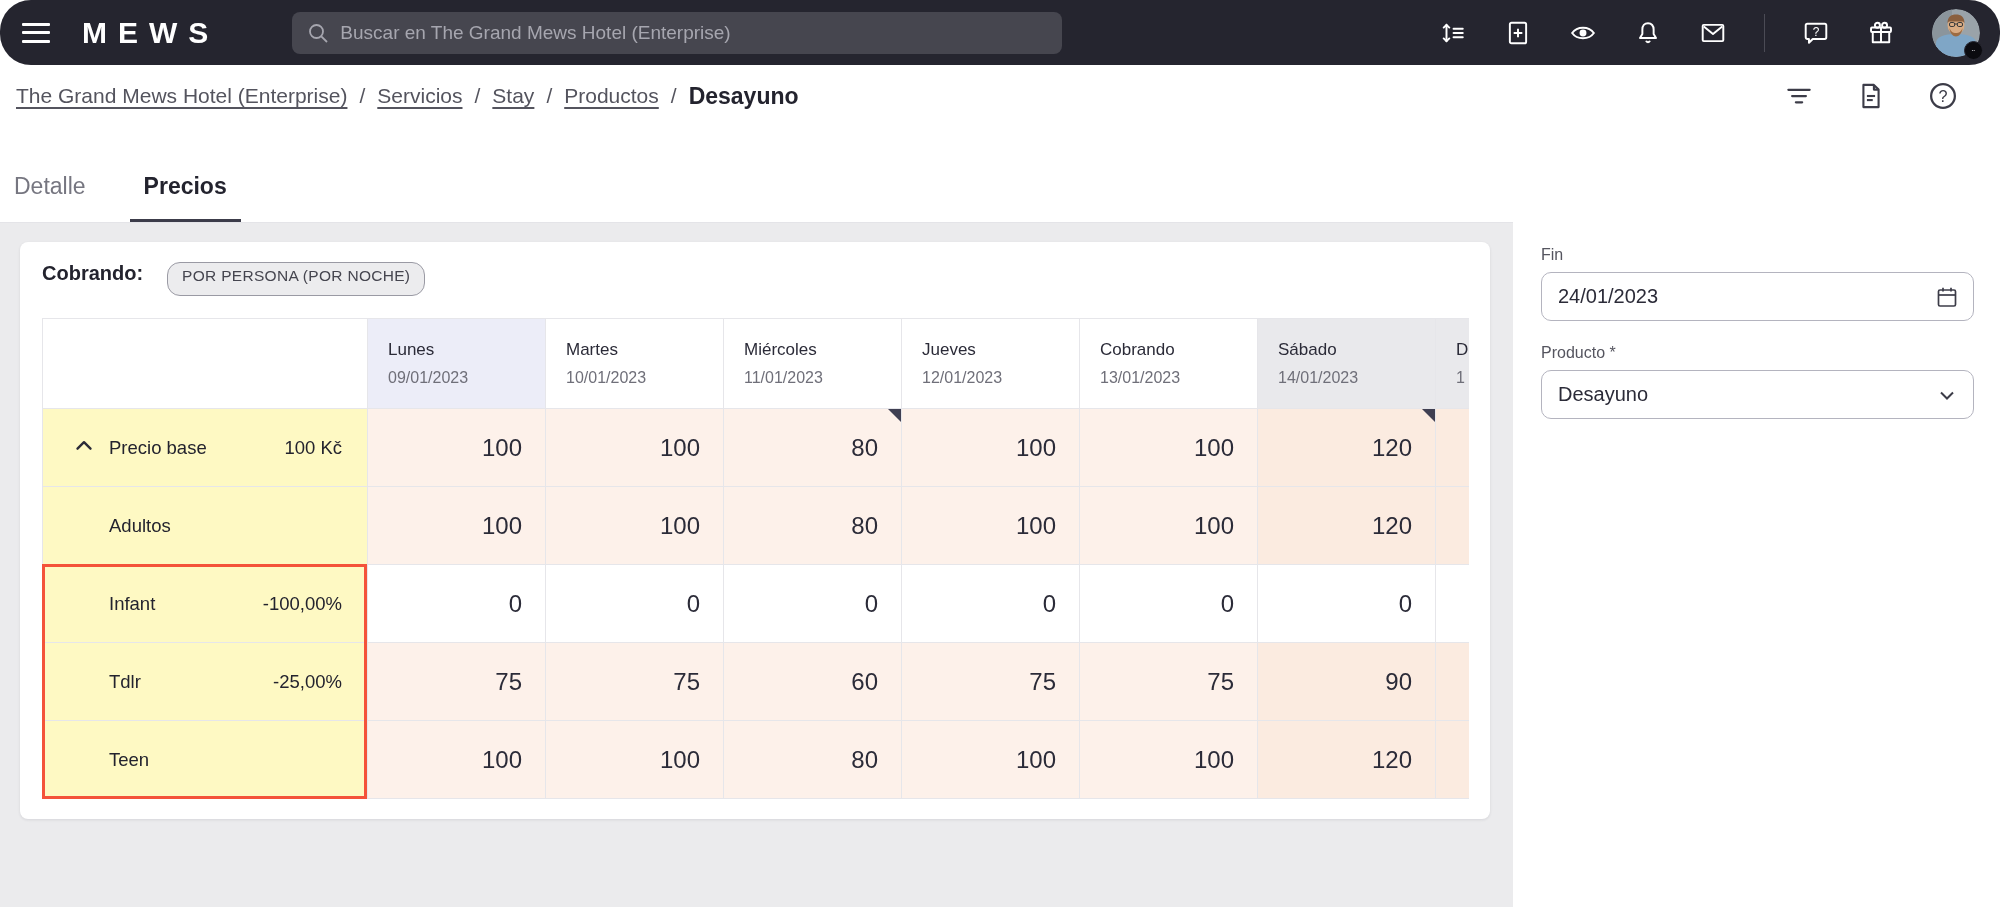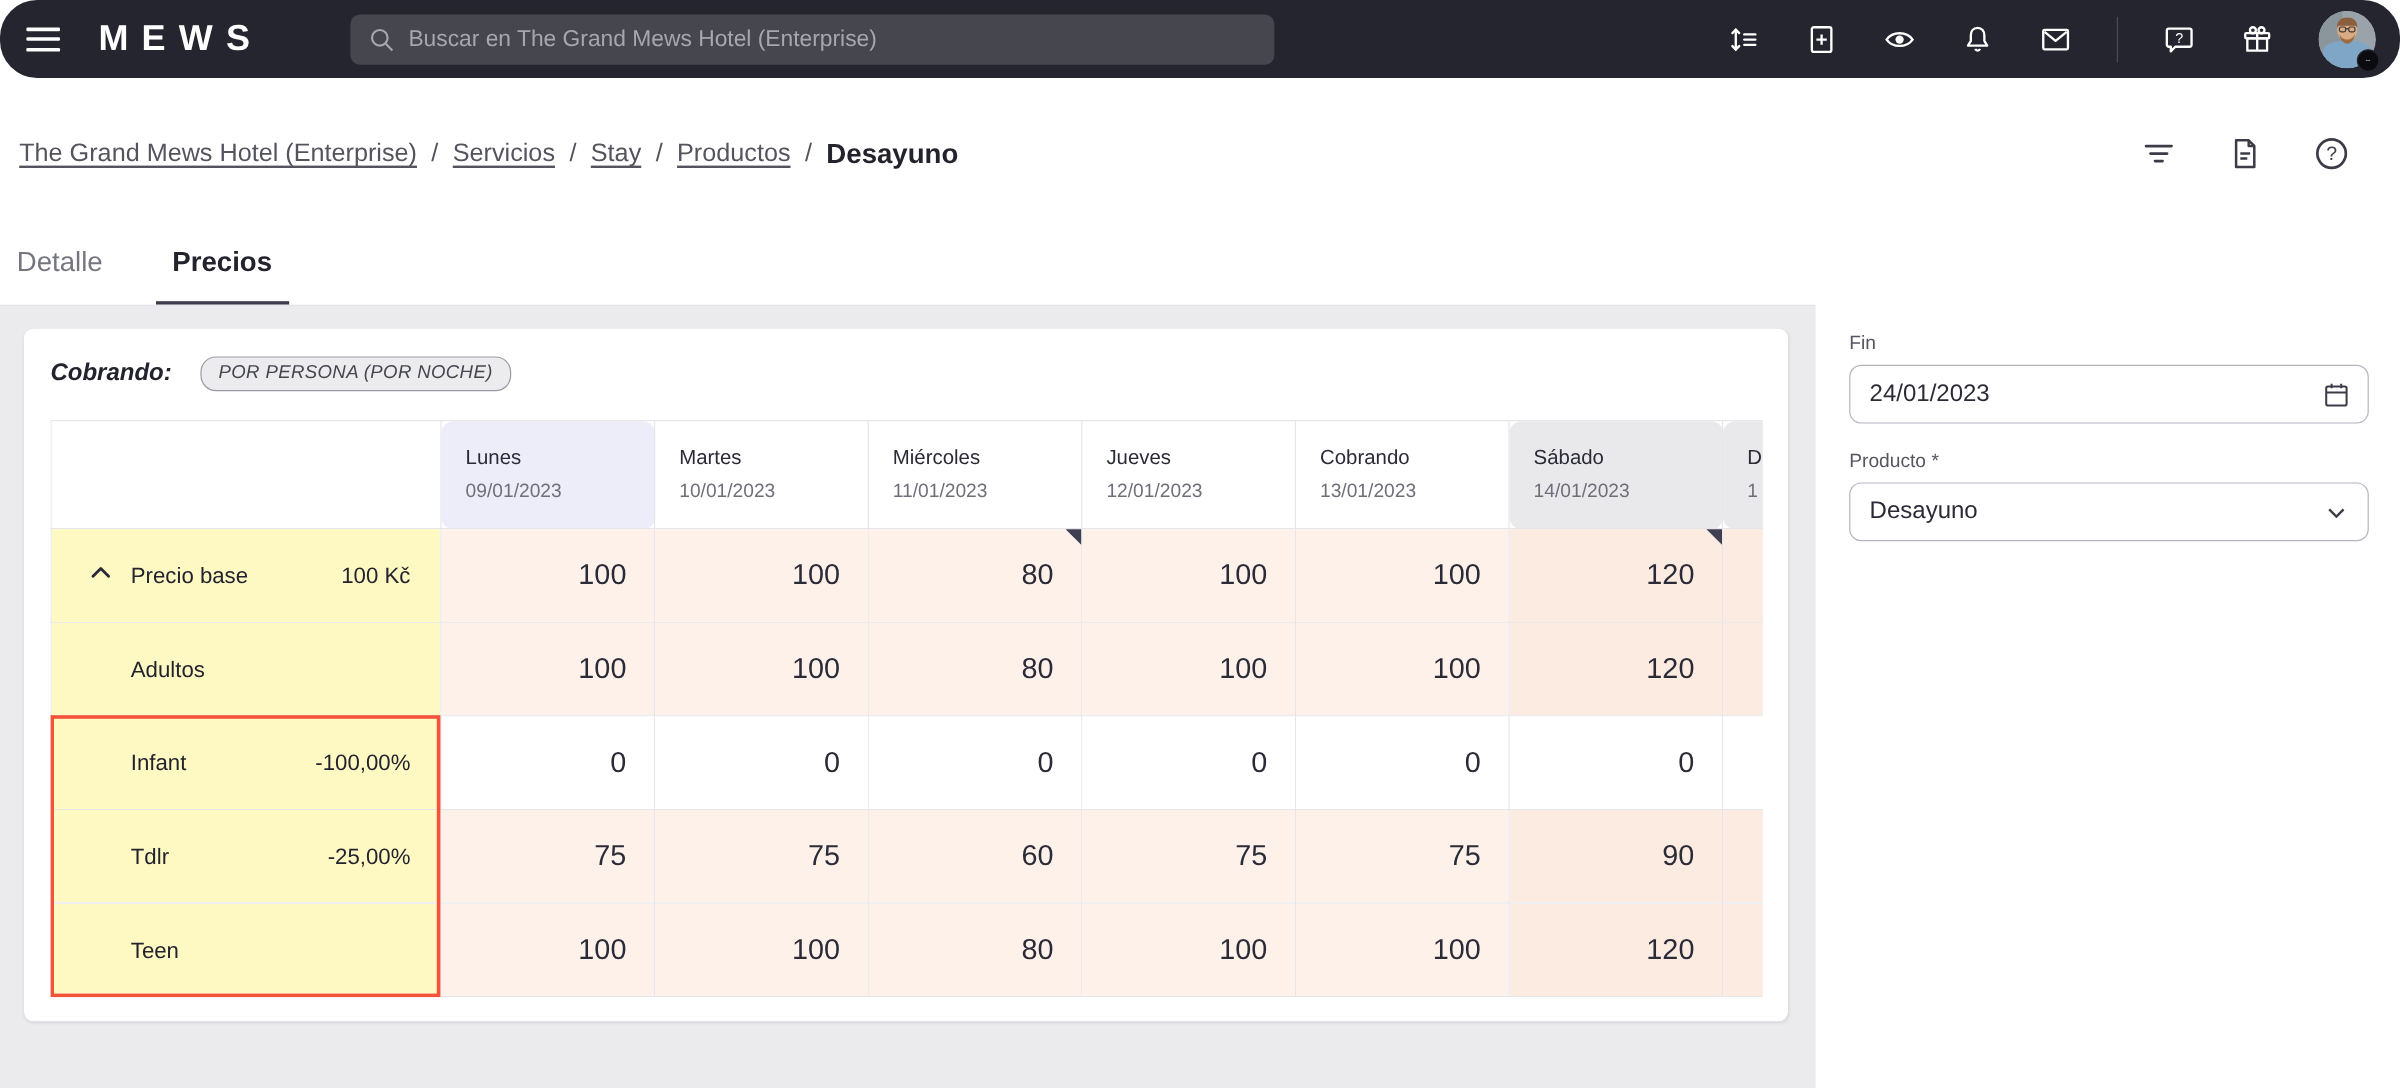--- a/index.html
+++ b/index.html
@@ -20,49 +20,49 @@
   .topbar-right { margin-left:auto; display:flex; align-items:center; gap:37px; }
   .tb-icon { width:28px; height:28px; display:flex; align-items:center; justify-content:center; cursor:pointer; }
   .tb-divider { width:1px; height:38px; background:#4b4b55; }
   .avatar { position:relative; width:48px; height:48px; border-radius:50%; overflow:visible; cursor:pointer; }
   .avatar svg { border-radius:50%; display:block; }
   .avatar-badge { position:absolute; right:-3px; bottom:-3px; width:19px; height:19px; border-radius:50%;
     background:#0b0b10; border:1px solid #25252f; display:flex; align-items:center; justify-content:center;
     color:#cfcfd4; font-size:4px; letter-spacing:.4px; }
 
   
-  .crumb-bar { height:62px; background:#fff; display:flex; align-items:center; padding:0 30px 0 16px;margin-top:32px; }
+  .crumb-bar { height:62px; background:#fff; display:flex; align-items:center; padding:0 30px 0 16px; }
   .crumb-bar a { color:#54545e; font-size:21px; text-decoration:underline; text-underline-offset:4px; cursor:pointer; }
   .crumb-sep { color:#54545e; font-size:21px; margin:0 12px; }
   .crumb-current { color:#23232e; font-size:23px; font-weight:bold; }
   .crumb-icons { margin-left:auto; display:flex; align-items:center; gap:42px; padding-right:12px; }
   .crumb-icons .ci { width:30px; height:30px; display:flex; align-items:center; justify-content:center; cursor:pointer; }
 
   
   .tabs-bar { height:95px; background:#fff; display:flex; align-items:flex-end; padding-left:0; }
   .tab { font-size:23px; padding:0 14px 22px 14px; cursor:pointer; color:#767680;text-align:right; }
   .tab.active { color:#23232e; font-weight:bold; padding-bottom:19px; border-bottom:3px solid #3c3c4a; }
   .tab + .tab { margin-left:30px;margin-top:32px; }
 
   
   .main { display:flex; height:685px; }
   .content { width:1513px; background:#ebebed; border-top:1px solid #e4e4e8; position:relative; }
   .card { position:absolute; left:20px; top:19px; width:1470px; height:577px; background:#fff;
     border-radius:8px; box-shadow:0 1px 3px rgba(30,30,45,.10); padding:20px 22px; }
 
-  .charging-row { display:flex; align-items:center; height:34px;font-style:italic; }
+  .charging-row { display:flex; height:34px; }
   .charging-label { font-size:20px; font-weight:bold; color:#23232e; }
   .charging-badge { margin-left:24px; border:1.5px solid #9a9aa4; background:#ececee; color:#45454f;
     border-radius:13px; font-size:15.5px; letter-spacing:.3px; padding:4px 14px 5px; }
 
   .table-wrap { position:relative; margin-top:22px; width:1427px; overflow:hidden; }
   table.price { border-collapse:collapse; table-layout:fixed; width:1570px; }
   table.price th, table.price td { border:1px solid #e6e6ea; }
   table.price thead th { height:90px; background:#fff; vertical-align:middle; text-align:left;
-    padding-left:20px; font-weight:normal;border-radius:10px; }
+    padding-left:20px; font-weight:normal; }
   table.price thead th.wk { background:#e9e9ec; }
   table.price thead th.today { background:#ecedf8; }
   .day { font-size:17px; color:#2b2b38; margin-bottom:9px; }
   .date { font-size:16px; color:#6f6f79; }
   table.price td { height:78px; }
   td.val-cell { position:relative; text-align:right; padding-right:23px; font-size:24px; color:#2b2b38;
     background:#fdf1ea; border-color:#efefe zz; }
   td.val-cell { border-color:#eeeef1; }
   td.val-cell.wk { background:#fbebe0; }
   td.val-cell.plain { background:#fff; }

